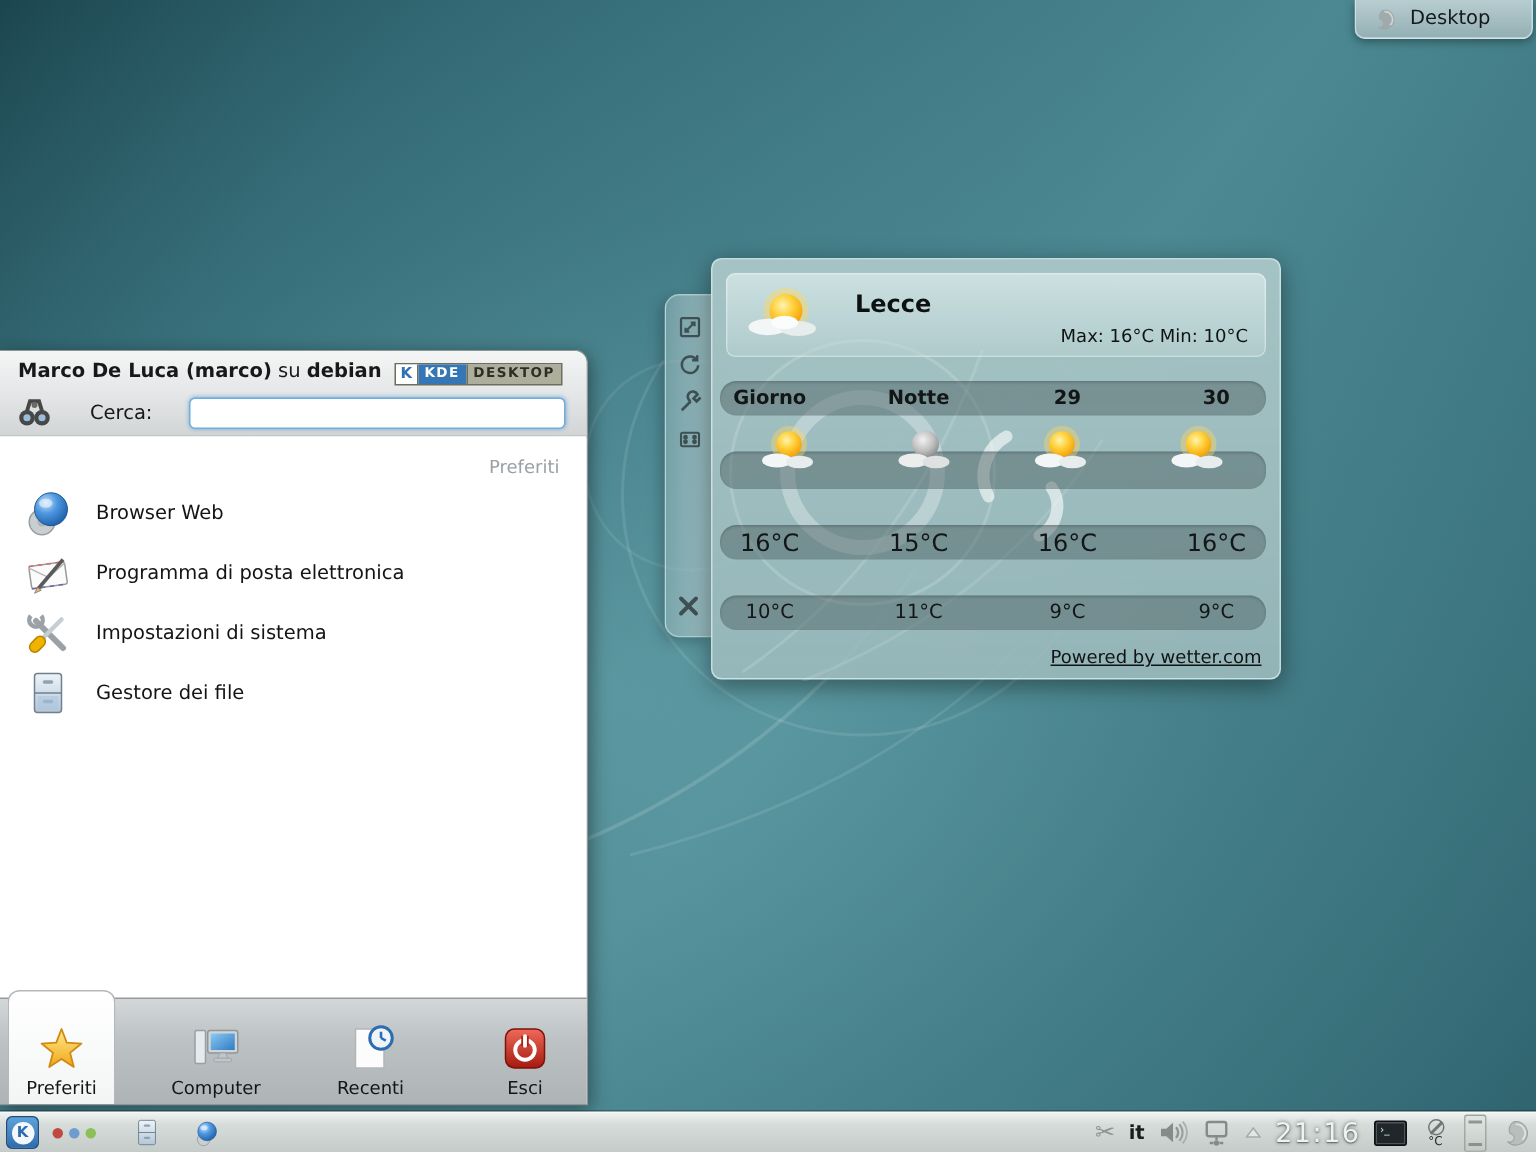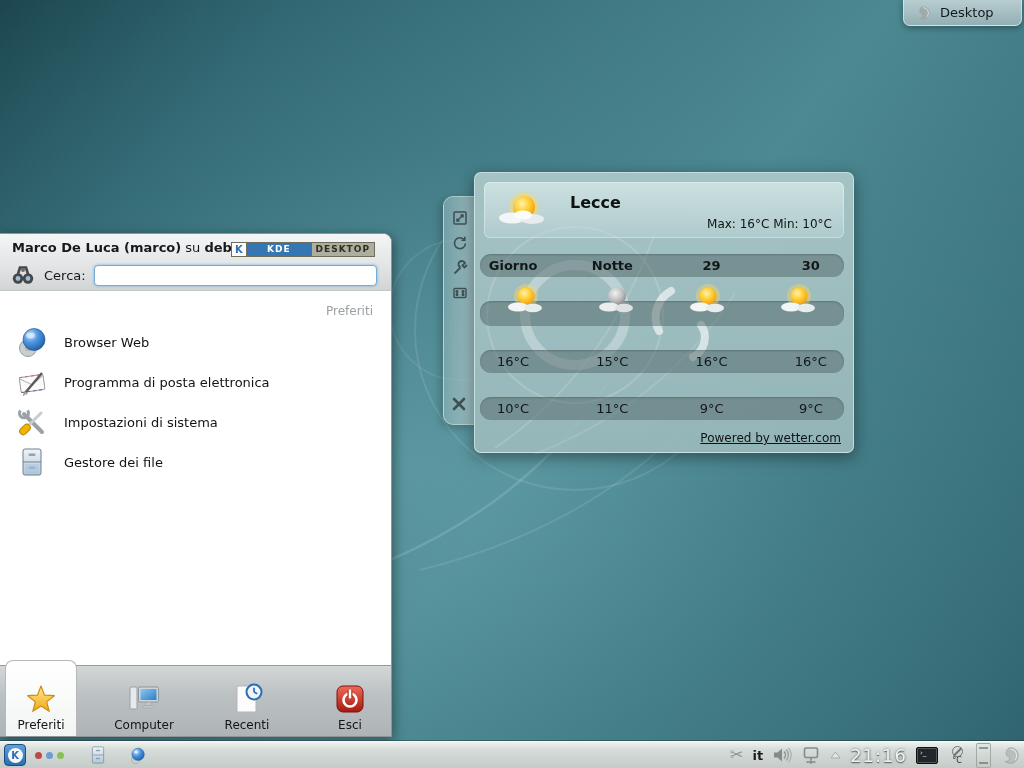--- a/index.html
+++ b/index.html
@@ -53,21 +53,21 @@
   .w-city { position:absolute; left:86px; top:11px; font-size:16px; font-weight:bold; color:#0e1112;text-align:right; }
   .w-minmax { position:absolute; right:12px; bottom:7px; font-size:12px; color:#101314; }
   .w-row {
     position:absolute; left:5px; right:9px; z-index:2;
     display:grid; grid-template-columns:repeat(4,1fr); align-items:center; justify-items:center;
   }
   .w-bar { background:rgba(78,98,101,.48); border-radius:11px; box-shadow:inset 0 1px 2px rgba(0,0,0,.2);gap:33px; }
   .w-cols   { top:81px;  height:23px; font-size:13px; font-weight:bold; color:#131617; }
   .w-iconbar{ position:absolute; left:5px; right:9px; top:128px; height:25px; z-index:1; }
   .w-icons  { top:105px; height:46px; z-index:2; }
-  .w-highs  { top:177px; height:23px; font-size:13px; color:#131617; }
+  .w-highs  { top:177px; height:23px; font-size:16px; color:#131617; }
   .w-lows   { top:224px; height:23px; font-size:13px; color:#131617; }
   .w-credit {
     position:absolute; right:12px; bottom:7px; z-index:2;
     font-size:12px; color:#101314; text-decoration:underline; cursor:pointer;margin-left:16px;
   }
 
   
   .kickoff {
     position:absolute; left:0; top:233px; width:392px; height:504px; z-index:5;
     background:#fff; border:1px solid #8e9497; border-left:none; border-radius:0 9px 0 0;
@@ -78,23 +78,23 @@
     background:linear-gradient(180deg,#f4f5f5 0%, #e3e5e6 55%, #d2d5d6 100%);
     border-bottom:1px solid #c2c6c7;
   }
   .ko-user { position:absolute; left:12px; top:6px; font-size:13px; color:#161819; }
   .ko-user b { font-weight:bold; }
   .ko-badge {
     position:absolute; right:16px; top:8px; height:15px; display:flex; align-items:stretch;
     border:1px solid #6e6e5d; font-size:9px; font-weight:bold; line-height:13px;
   }
   .ko-badge .b-logo { width:15px; background:#fff; color:#2f6fb4; text-align:center; font-size:10px; border-right:1px solid #6e6e5d; }
-  .ko-badge .b-kde { background:#3577b5; color:#fff; padding:0 20px; letter-spacing:1px; }
+  .ko-badge .b-kde { background:#3577b5; color:#fff; padding:0 4px; letter-spacing:1px; }
   .ko-badge .b-desk { background:#aeae9c; color:#2e2e24; padding:0 4px; letter-spacing:1px; border-left:1px solid #6e6e5d; }
-  .ko-search { position:absolute; left:10px; top:28px; right:14px; height:26px; display:flex; align-items:center; gap:8px;justify-content:space-between; }
+  .ko-search { position:absolute; left:10px; top:28px; right:14px; height:26px; display:flex; align-items:center; gap:24px;justify-content:space-between; }
   .ko-search label { font-size:13px; color:#161819; }
   .ko-search input {
     flex:1; height:21px; border:1px solid #73add9; border-radius:4px;
     box-shadow:0 0 3px rgba(90,160,220,.8); outline:none; padding:0 6px;
     font-family:"DejaVu Sans", sans-serif; font-size:12px; background:#fff;
   }
   .ko-body { position:absolute; top:58px; bottom:71px; left:0; right:0; background:#fff; }
   .ko-section { text-align:right; padding:12px 18px 4px; font-size:12px; color:#9aa0a3; }
   .ko-item { display:flex; align-items:center; gap:16px; height:40px; padding-left:16px; cursor:pointer; }
   .ko-item .label { font-size:13px; color:#141414; }

